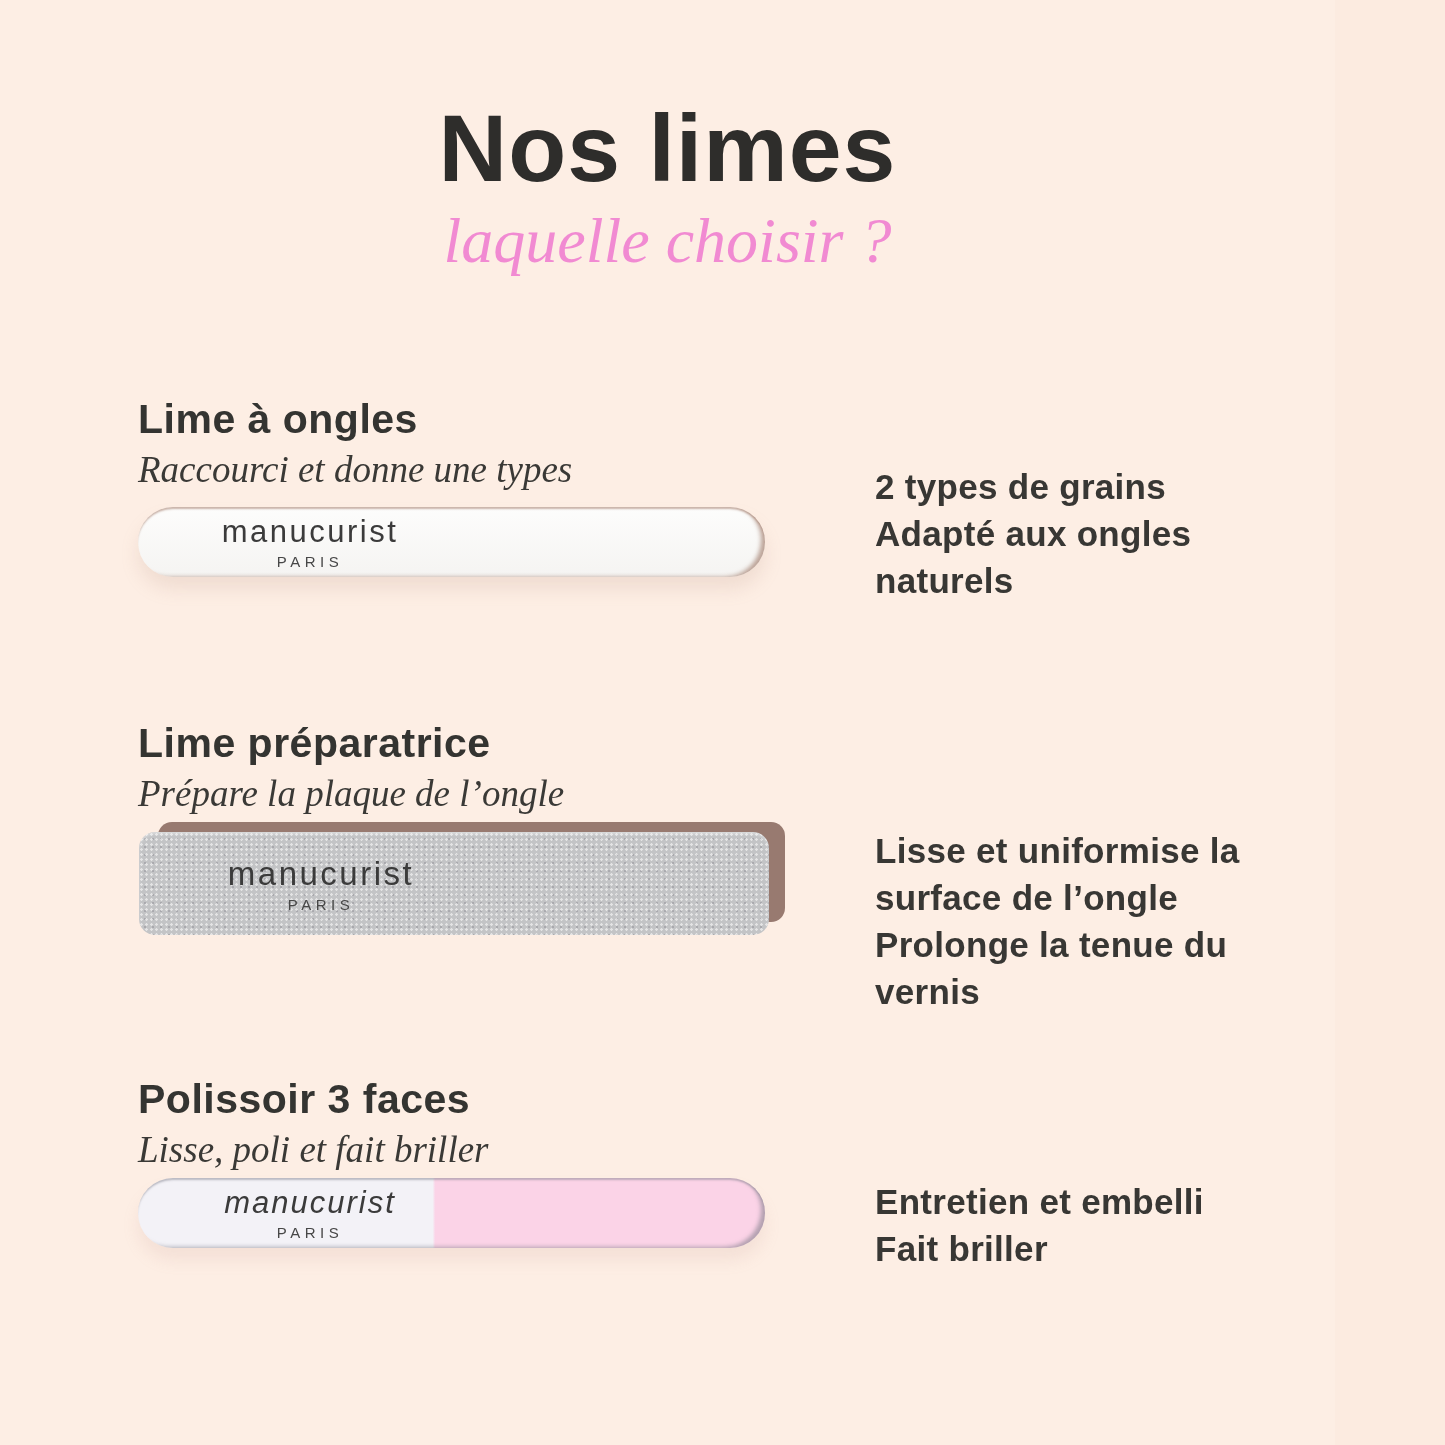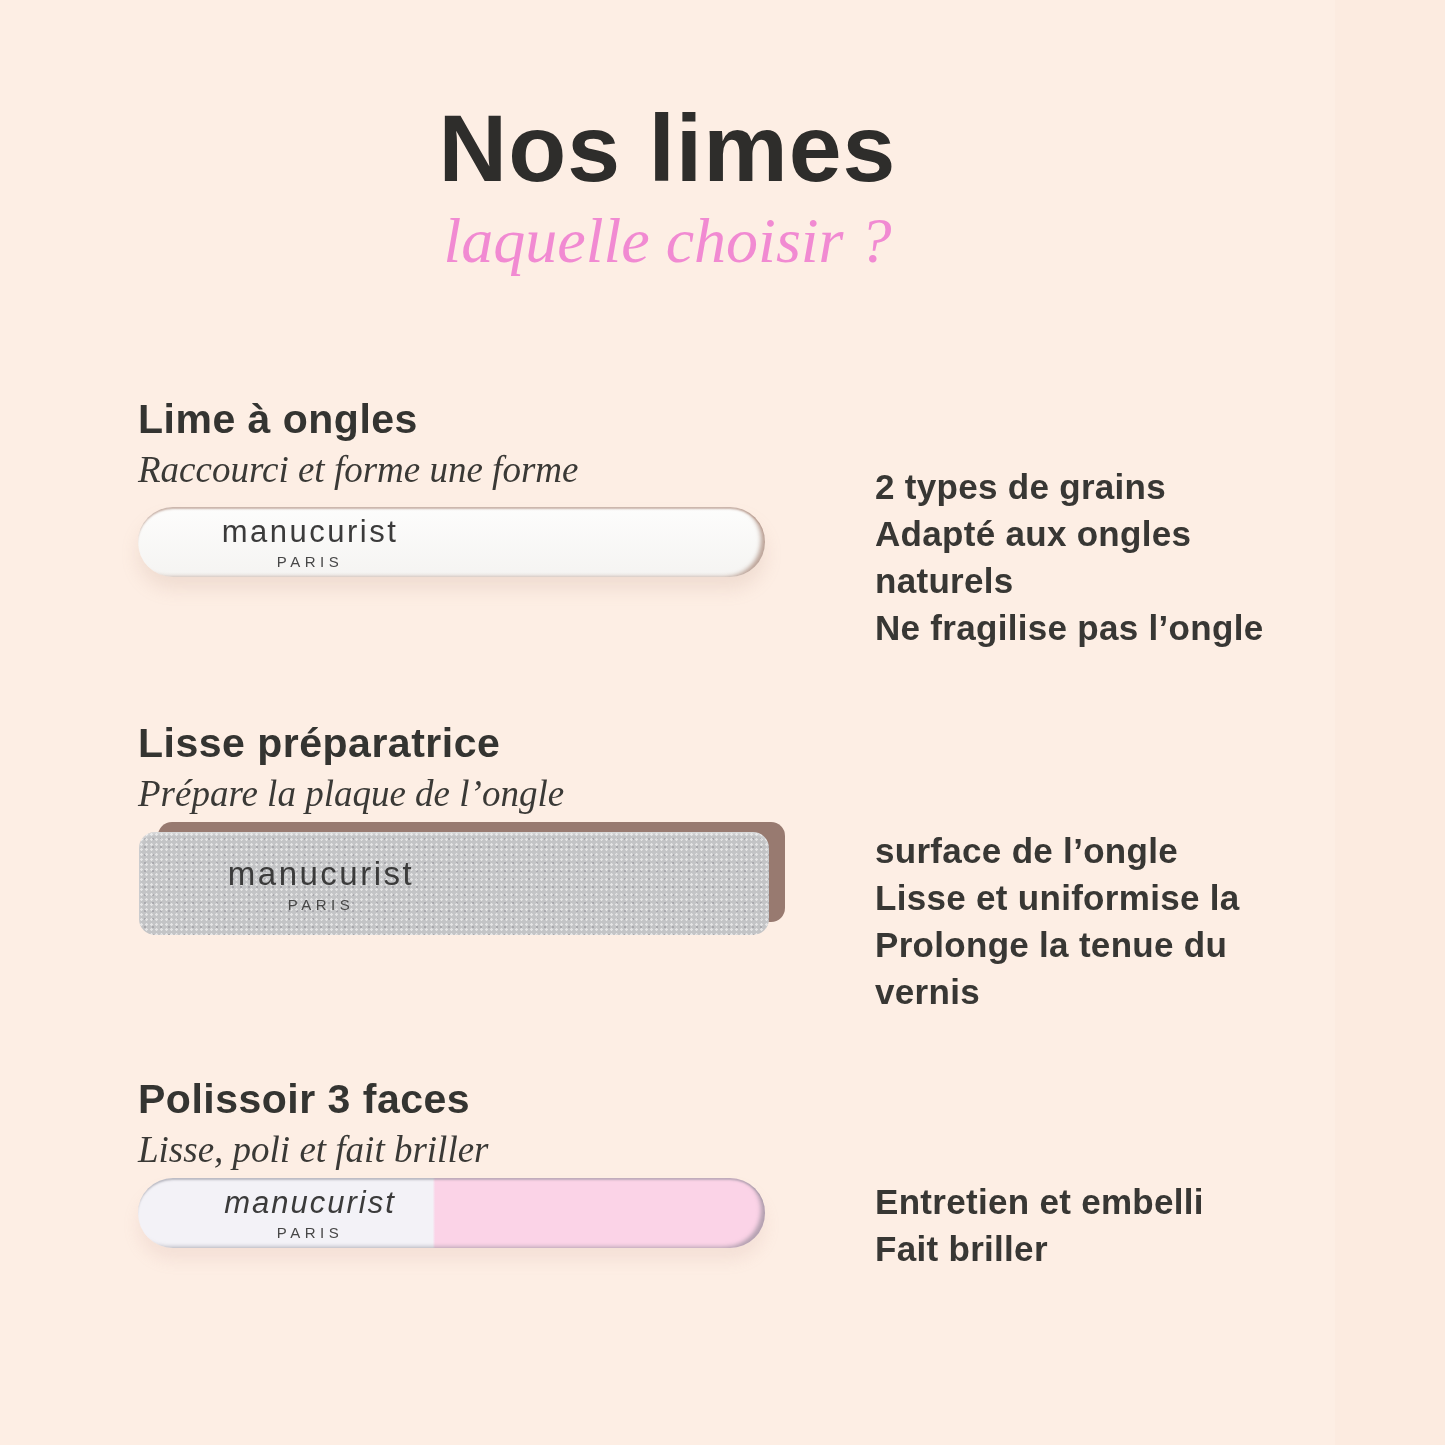--- a/index.html
+++ b/index.html
@@ -85,49 +85,48 @@
 </style>
 </head>
 <body>
 
 <div class="canvas">
 
   <div class="page-title">Nos limes</div>
   <div class="page-subtitle">laquelle choisir ?</div>
 
   <div class="sec-heading" style="top:396px;">Lime à ongles</div>
-  <div class="sec-tagline" style="top:448px;">Raccourci et forme une forme</div>
+  <div class="sec-tagline" style="top:448px;">Raccourci et donne une types</div>
 
   <div class="pill file-white">
     <div class="brand">
       <div class="name">manucurist</div>
       <div class="city">PARIS</div>
     </div>
   </div>
 
   <div class="features" style="top:463px;">
     <div>2 types de grains</div>
     <div>Adapté aux ongles naturels</div>
-    <div>Ne fragilise pas l’ongle</div>
   </div>
 
-  <div class="sec-heading" style="top:720px;">Lisse préparatrice</div>
+  <div class="sec-heading" style="top:720px;">Lime préparatrice</div>
   <div class="sec-tagline" style="top:772px;font-family:Liberation Serif, serif;">Prépare la plaque de l’ongle</div>
 
   <div class="buffer-back"></div>
   <div class="buffer-front">
     <div class="brand">
       <div class="name">manucurist</div>
       <div class="city">PARIS</div>
     </div>
   </div>
 
   <div class="features" style="top:827px;">
+    <div>Lisse et uniformise la</div>
     <div>surface de l’ongle</div>
-    <div>Lisse et uniformise la</div>
     <div>Prolonge la tenue du vernis</div>
   </div>
 
   <div class="sec-heading" style="top:1076px;">Polissoir 3 faces</div>
   <div class="sec-tagline" style="top:1128px;">Lisse, poli et fait briller</div>
 
   <div class="pill polisher">
     <div class="brand italic">
       <div class="name">manucurist</div>
       <div class="city">PARIS</div>

